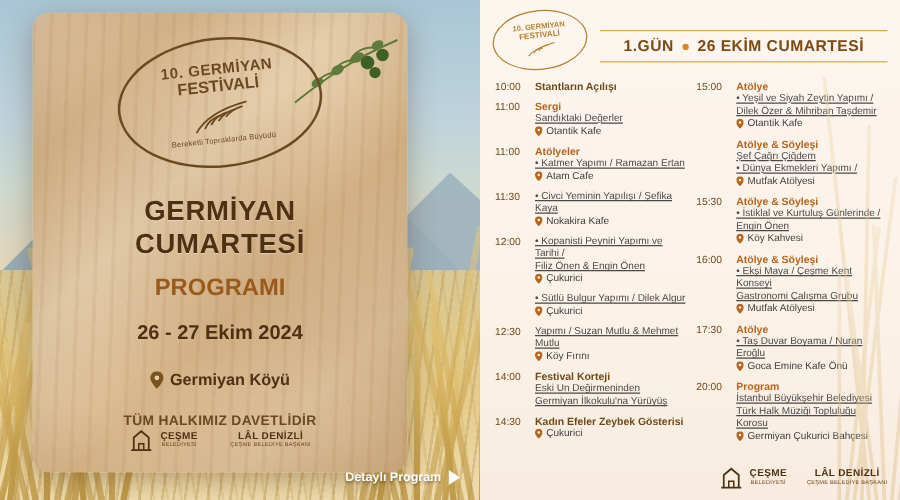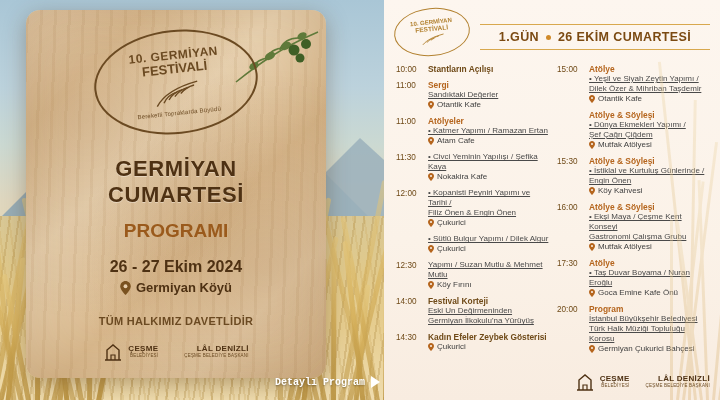--- a/index.html
+++ b/index.html
@@ -81,39 +81,38 @@
 
   .olive { position: absolute; right: -2px; top: 6px; width: 96px; height: 74px; }
 
   .poster-title {
     margin-top: 22px;
     font-size: 22px; font-weight: bold; letter-spacing: .6px; color: #4e3113;
     text-shadow: 0 1px 0 rgba(255,255,255,.35);
   }
   .poster-sub { font-size: 19px; font-weight: bold; color: #9a5a1c; margin-top: 12px; }
   .poster-date { font-size: 16px; font-weight: bold; color: #4e3113; margin-top: 16px; }
-  .pin-row { display:flex; align-items:center; justify-content:center; gap:5px; margin-top: 4px; }
+  .pin-row { display:flex; align-items:center; justify-content:center; gap:5px; margin-top: 20px; }
   .pin-icon { width: 11px; height: 14px; }
   .poster-place { font-size: 13px; font-weight: bold; color: #4e3113; }
   .poster-invite { font-size: 11px; font-weight: bold; color: #6b4a22; margin-top: 20px; letter-spacing: .3px; }
 
   .poster-logos { position: absolute; left: 0; right: 0; bottom: 16px; display: flex; justify-content: center; gap: 26px; align-items: center; }
   .plogo { display: flex; align-items: center; gap: 5px; }
   .plogo .mark { width: 20px; height: 20px; }
-  .plogo .txt { text-align: right; line-height: 1.05; }
+  .plogo .txt { text-align: center; line-height: 1.05; }
   .plogo .t1 { font-size: 8px; font-weight: bold; color: #4e3113; letter-spacing: .3px; }
   .plogo .t2 { font-size: 4.5px; color: #6b4a22; letter-spacing: .2px; }
 
   .detay {
-    position: absolute; right: 4px; bottom: 12px;
+    position: absolute; right: 16px; bottom: 12px;
     display: flex; align-items: center; gap: 6px;
     font-size: 10px; font-weight: bold; color: #fff;
     text-shadow: 0 1px 2px rgba(0,0,0,.35);
     cursor: pointer;
-    font-family: Liberation Mono, monospace;
   }
   .detay .tri { width: 0; height: 0; border-left: 9px solid #fff; border-top: 6px solid transparent; border-bottom: 6px solid transparent; }
 
   
   .program {
     position: relative; width: 336px; height: 400px;
     background: linear-gradient(to bottom, #fdf6ef 0%, #fbf2e8 60%, #f8ece0 100%);
     overflow: hidden;
   }
   .prog-wheat { position:absolute; right:-10px; top:0; bottom:0; width: 60px; opacity:.35; }
@@ -441,22 +440,22 @@
                   <circle cx="6" cy="6" r="2" fill="#fdf6ef"></circle>
                 </svg>
                 <span>Otantik Kafe</span>
               </div>
             </div>
           </div>
           <div class="entry">
             <div class="time"></div>
             <div class="body">
               <div class="ttl">Atölye &amp; Söyleşi</div>
+              <div class="line">Şef Çağrı Çiğdem</div>
               <div class="line">• Dünya Ekmekleri Yapımı /</div>
-              <div class="line">Şef Çağrı Çiğdem</div>
               <div class="venue">
                 <svg class="pin" viewBox="0 0 12 16">
                   <path d="M6 0C2.7 0 0 2.7 0 6c0 4.5 6 10 6 10s6-5.5 6-10c0-3.3-2.7-6-6-6z" fill="#b5651d"></path>
                   <circle cx="6" cy="6" r="2" fill="#fdf6ef"></circle>
                 </svg>
                 <span>Mutfak Atölyesi</span>
               </div>
             </div>
           </div>
           <div class="entry">

